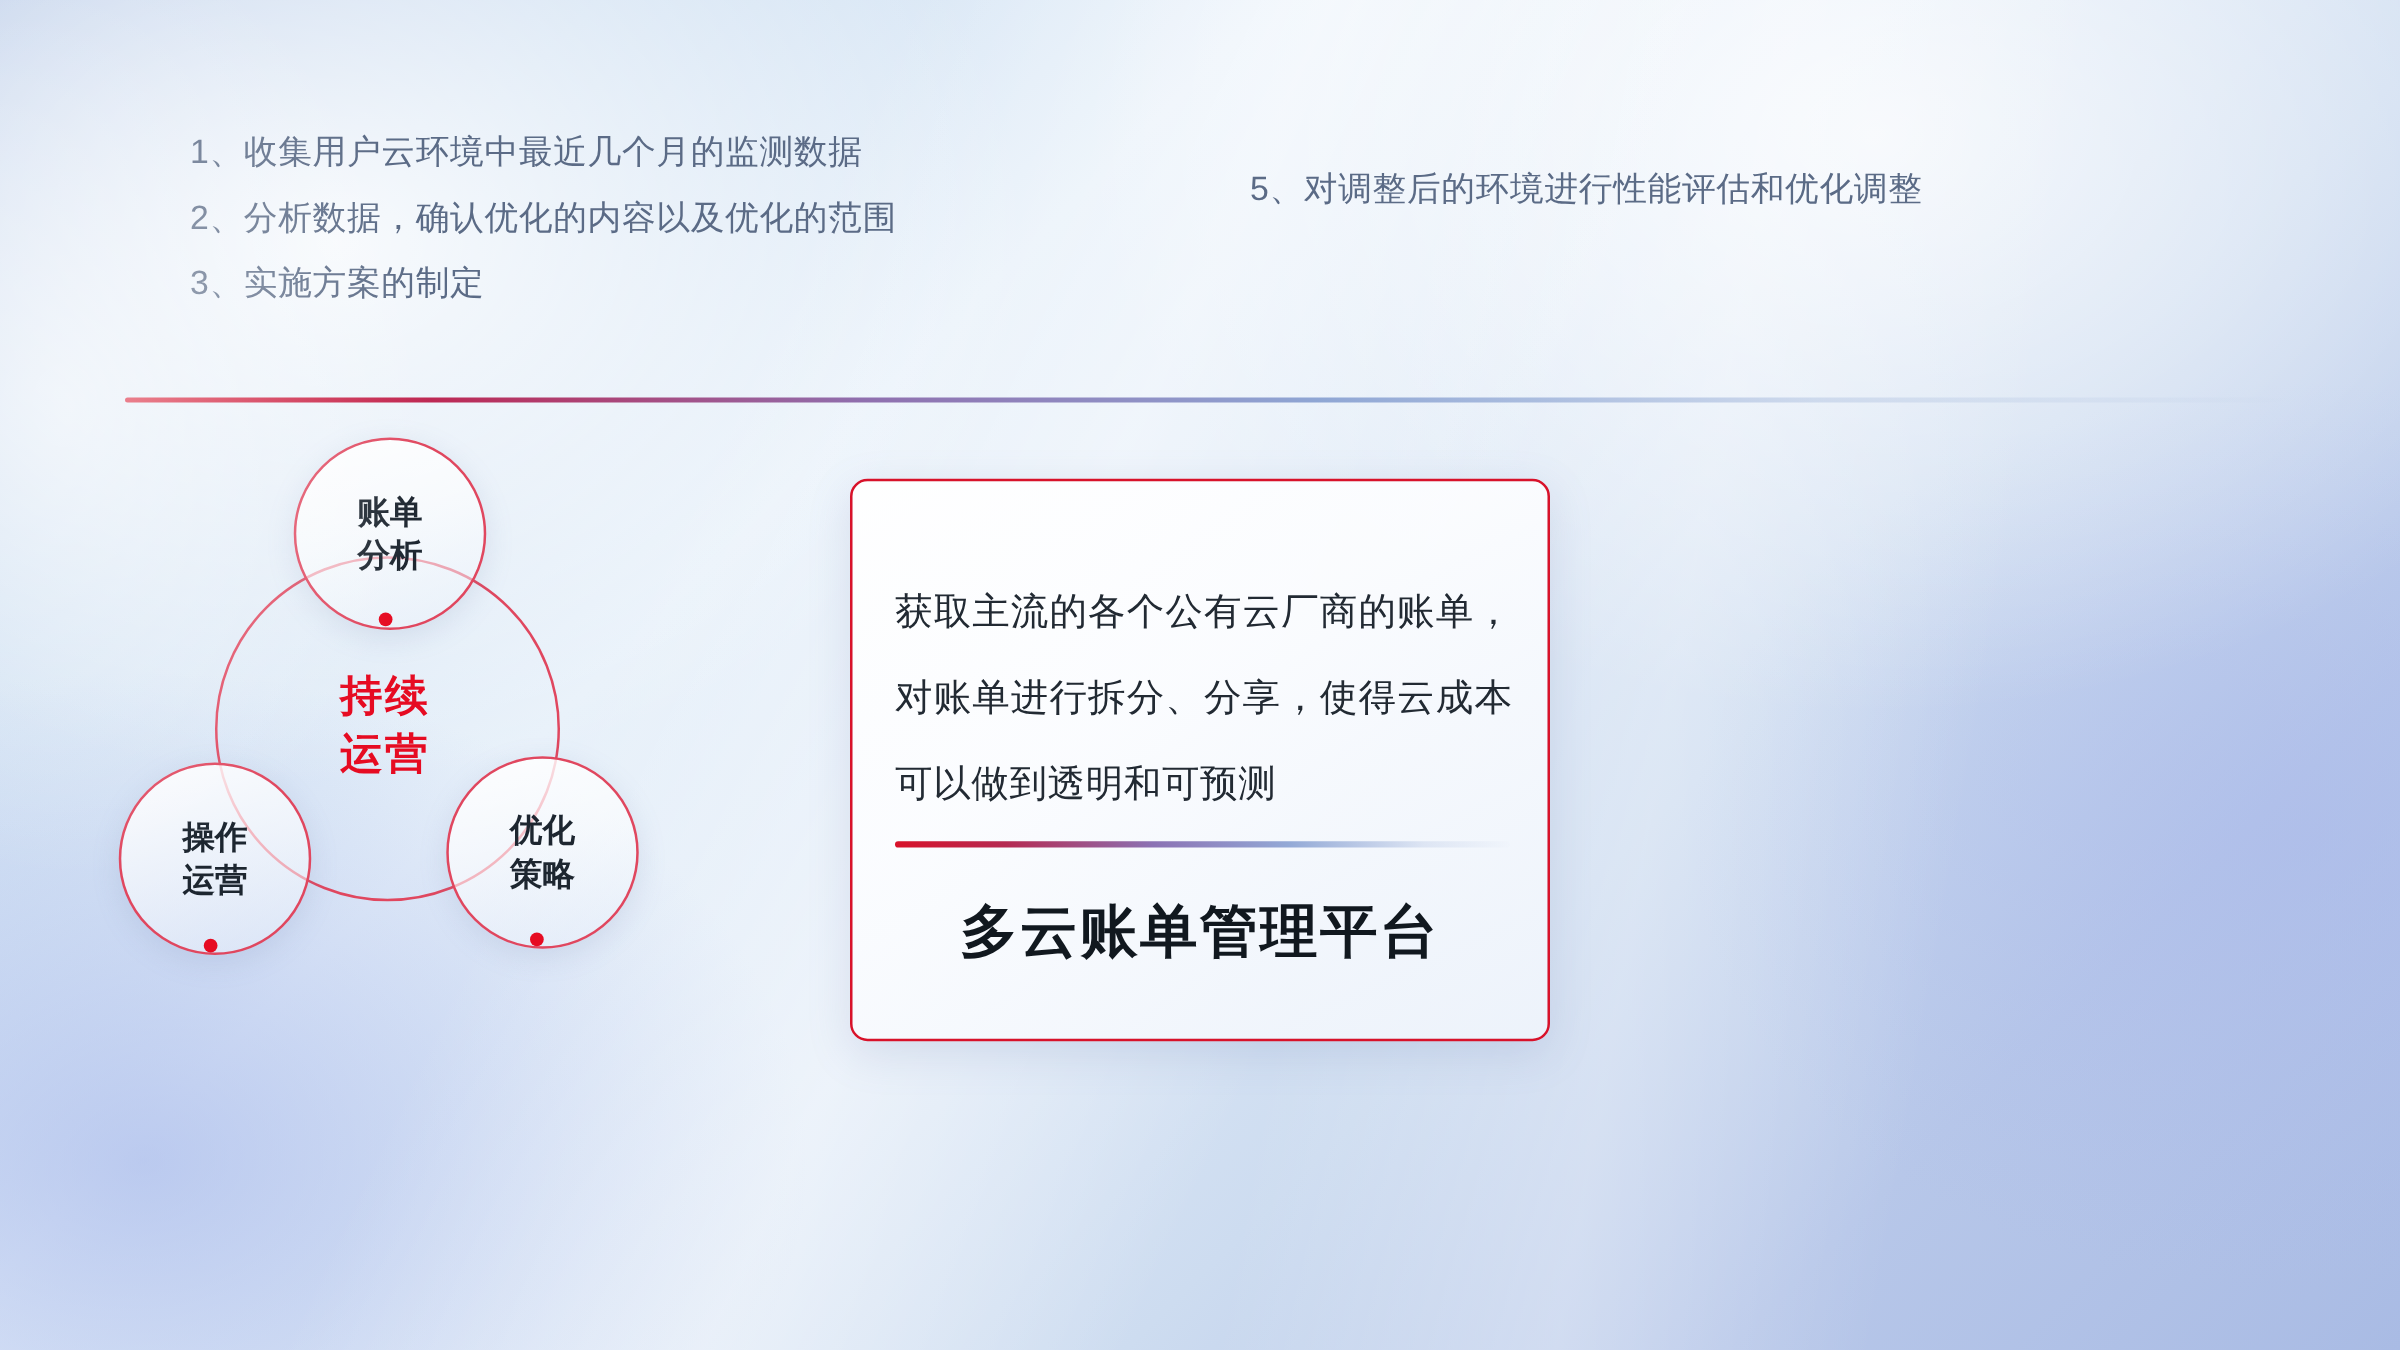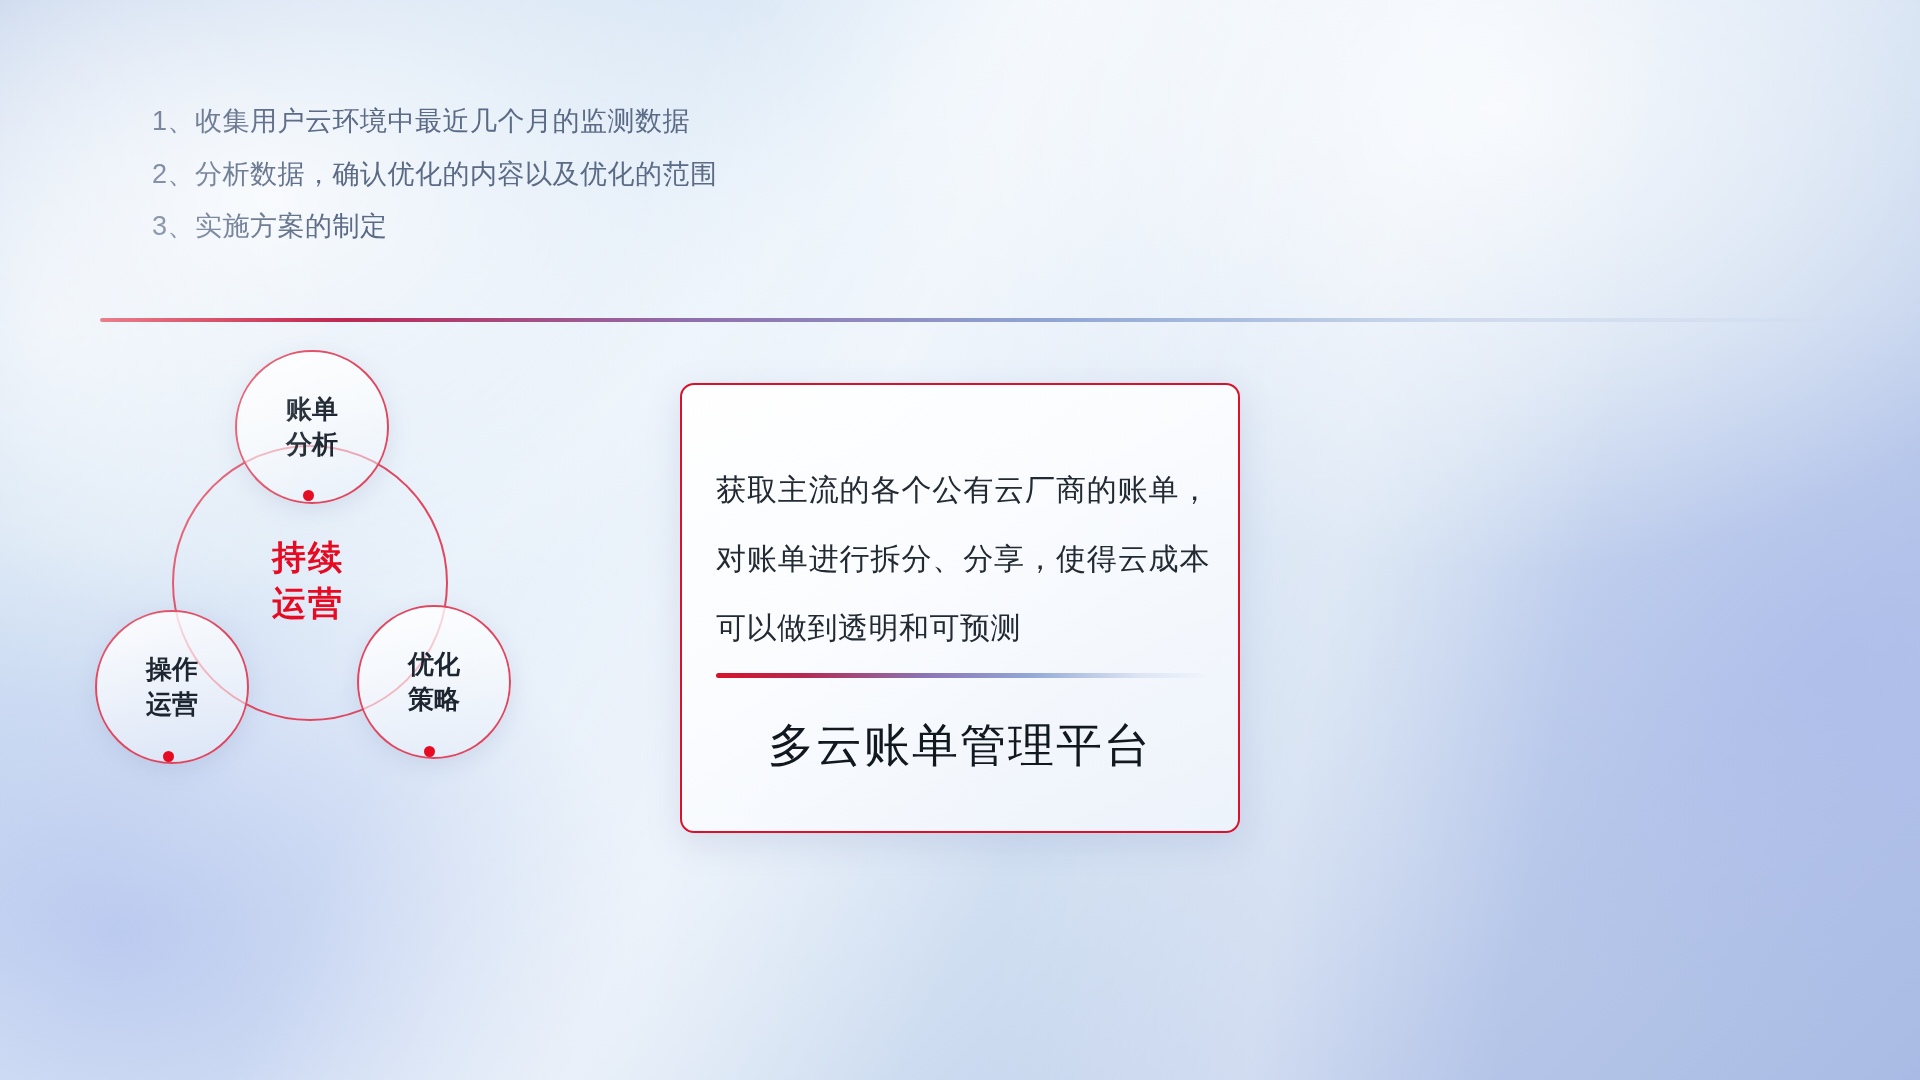--- a/index.html
+++ b/index.html
@@ -163,37 +163,38 @@
     border-radius: 3px;
     background: linear-gradient(90deg, #d8122a 0%, #b52a52 18%, #8b72b4 42%, #93a9d6 64%, rgba(200,212,235,0.5) 86%, rgba(220,228,242,0.05) 100%);
   }
   .card-title {
     position: absolute;
     left: 0;
     right: 0;
     top: 330px;
     text-align: center;
     font-size: 46px;
-    font-weight: 400;
+    font-weight: 700;
     color: #11181f;
     letter-spacing: 2px;
   }
 </style>
 </head>
 <body>
 
 <div id="stage">
 
   <div class="steps steps-left">
     <div class="step-item">1、收集用户云环境中最近几个月的监测数据</div>
     <div class="step-item">2、分析数据，确认优化的内容以及优化的范围</div>
     <div class="step-item">3、实施方案的制定</div>
   </div>
 
   <div class="steps steps-right">
+    <div class="step-item">5、对调整后的环境进行性能评估和优化调整</div>
   </div>
 
   <div class="divider"></div>
 
   <div class="venn">
 
     <div class="ring"></div>
     <div class="ring-label">
       <div>
         <div>持续</div>

